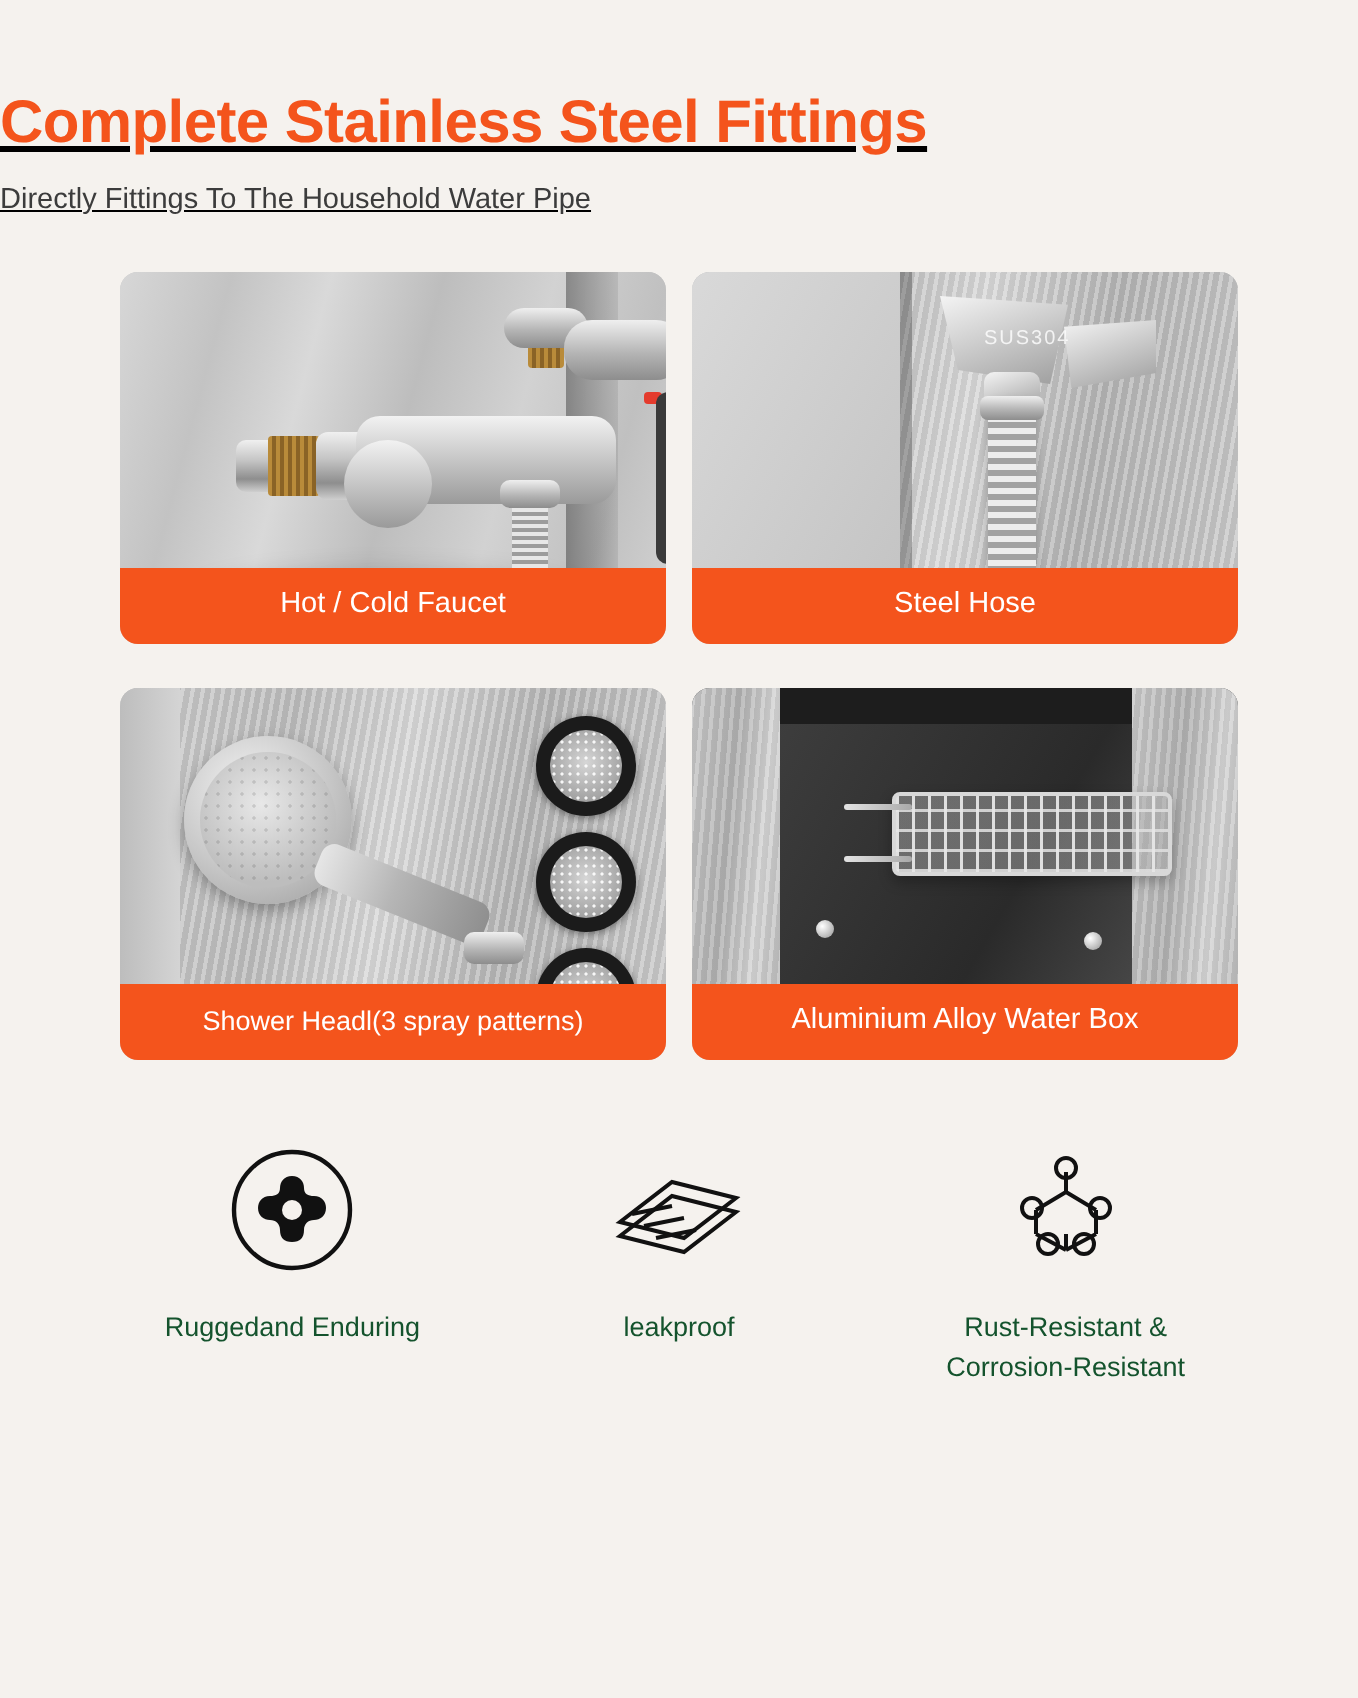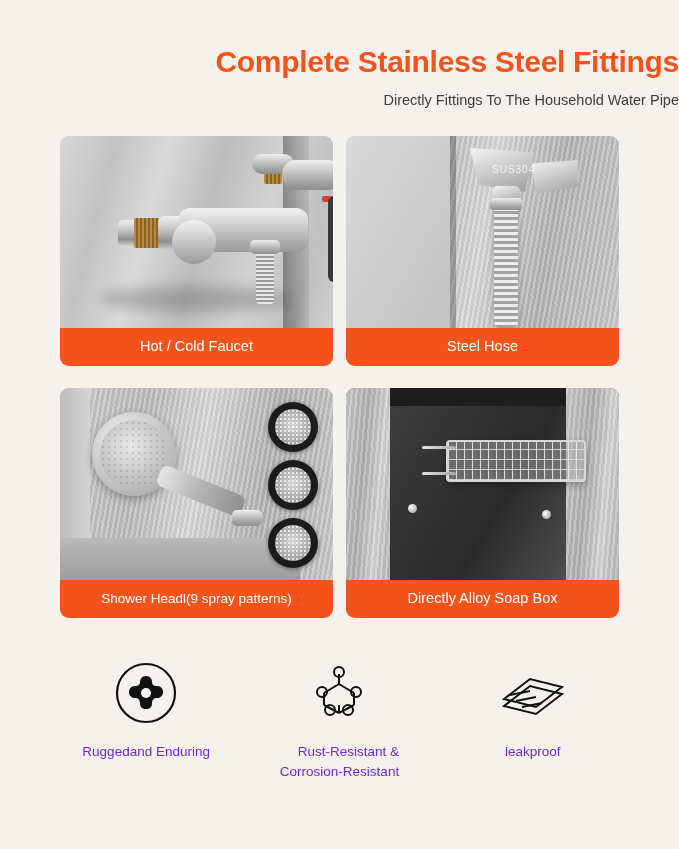--- a/index.html
+++ b/index.html
@@ -13,21 +13,22 @@
   .page {
     position: relative;
     width: 679px;
     height: 849px;
     background: #f5f2ee;
   }
 
   
   .header {
     padding-top: 44px;
-    text-align: right;
+    text-align: left;
+    text-decoration: underline;
   }
   .title {
     font-size: 30px;
     font-weight: bold;
     color: #f4541c;
     letter-spacing: -0.3px;
     line-height: 1.2;
   }
   .subtitle {
     margin-top: 12px;
@@ -48,21 +49,21 @@
   .card {
     width: 273px;
     border-radius: 9px;
     overflow: hidden;
     background: #c9c9c9;
     position: relative;
   }
   .photo {
     position: relative;
     width: 100%;
-    height: 192px;
+    height: 148px;
     overflow: hidden;
   }
   .caption {
     height: 38px;
     background: #f4541c;
     color: #ffffff;
     font-size: 14.5px;
     display: flex;
     align-items: center;
     justify-content: center;
@@ -222,22 +223,22 @@
   }
   .feature {
     display: flex;
     flex-direction: column;
     align-items: center;
   }
   .feature-icon { height: 66px; display: flex; align-items: center; justify-content: center; }
   .feature-label {
     margin-top: 16px;
     font-size: 13.5px;
-    color: #6d28d9;
-    text-align: right;
+    color: #14532d;
+    text-align: center;
     line-height: 1.45;
     max-width: 180px;
   }
 </style>
 </head>
 <body>
 
 <div class="page">
 
   <div class="header">
@@ -307,76 +308,76 @@
         <div class="spray-thumb" style="left:208px;top:14px;">
             <div class="spray-inner"></div>
           </div>
         <div class="spray-thumb" style="left:208px;top:72px;">
             <div class="spray-inner"></div>
           </div>
         <div class="spray-thumb" style="left:208px;top:130px;">
             <div class="spray-inner"></div>
           </div>
       </div>
-      <div class="caption small">Shower Headl(9 spray patterns)</div>
+      <div class="caption small">Shower Headl(3 spray patterns)</div>
     </div>
 
     <div class="card">
       <div class="photo">
         <div class="panel-dark" style="inset:0;"></div>
         <div class="panel-steel" style="left:0;top:0;width:44px;height:192px;"></div>
         <div class="panel-steel" style="left:44px;top:16px;width:176px;height:176px;background:linear-gradient(120deg,#3d3d3d,#2a2a2a 60%,#4e4e4e);"></div>
         <div class="panel-steel" style="left:220px;top:0;width:53px;height:192px;"></div>
         <div style="position:absolute;left:44px;top:0;width:176px;height:18px;background:#1d1d1d;"></div>
         <div class="basket" style="left:100px;top:52px;width:140px;height:42px;"></div>
         <div class="basket-arm" style="left:76px;top:58px;width:34px;"></div>
         <div class="basket-arm" style="left:76px;top:84px;width:34px;"></div>
         <div class="screw" style="left:62px;top:116px;"></div>
         <div class="screw" style="left:196px;top:122px;"></div>
         <div class="wm" style="left:10px;top:8px;"></div>
       </div>
-      <div class="caption">Directly Alloy Soap Box</div>
+      <div class="caption">Aluminium Alloy Water Box</div>
     </div>
 
   </div>
 
   <div class="features">
 
     <div class="feature">
       <div class="feature-icon">
         <svg width="62" height="62" viewBox="0 0 62 62" fill="none" stroke="#111" stroke-width="2.2">
           <circle cx="31" cy="31" r="29"></circle>
           <path d="M31 14c-4 0-6 3-6 6 0 3-2 4-5 4-4 0-6 3-6 6 0 4 3 6 6 6 3 0 5 2 5 5 0 4 2 6 6 6s6-2 6-6c0-3 2-5 5-5 3 0 6-2 6-6 0-3-2-6-6-6-3 0-5-1-5-4 0-3-2-6-6-6z" fill="#111" stroke="none"></path>
           <circle cx="31" cy="31" r="5" fill="#f5f2ee" stroke="none"></circle>
         </svg>
       </div>
       <div class="feature-label">Ruggedand Enduring</div>
+    </div>
+
+    <div class="feature">
+      <div class="feature-icon">
+        <svg width="74" height="56" viewBox="0 0 74 56" fill="none" stroke="#111" stroke-width="2">
+          <path d="M8 34 34 14l32 8-26 20z"></path>
+          <path d="M8 41 34 21l32 8-26 20z"></path>
+          <path d="M14 30l20-4M20 36l20-4M26 42l20-4"></path>
+        </svg>
+      </div>
+      <div class="feature-label">leakproof</div>
     </div>
 
     <div class="feature">
       <div class="feature-icon">
         <svg width="62" height="62" viewBox="0 0 62 62" fill="none" stroke="#111" stroke-width="2">
           <path d="M31 12v10M31 22 16 31M31 22l15 9M16 31v12M46 31v12M16 43l15 8M46 43l-15 8M31 51v-8"></path>
           <circle cx="31" cy="10" r="5"></circle>
           <circle cx="14" cy="30" r="5"></circle>
           <circle cx="48" cy="30" r="5"></circle>
           <circle cx="22" cy="48" r="5"></circle>
           <circle cx="40" cy="48" r="5"></circle>
         </svg>
       </div>
       <div class="feature-label" style="white-space:pre-line;">Rust-Resistant &amp;
 Corrosion-Resistant</div>
     </div>
 
-    <div class="feature">
-      <div class="feature-icon">
-        <svg width="74" height="56" viewBox="0 0 74 56" fill="none" stroke="#111" stroke-width="2">
-          <path d="M8 34 34 14l32 8-26 20z"></path>
-          <path d="M8 41 34 21l32 8-26 20z"></path>
-          <path d="M14 30l20-4M20 36l20-4M26 42l20-4"></path>
-        </svg>
-      </div>
-      <div class="feature-label">leakproof</div>
-    </div>
-
   </div>
 
 </div>
 
 </body></html>

